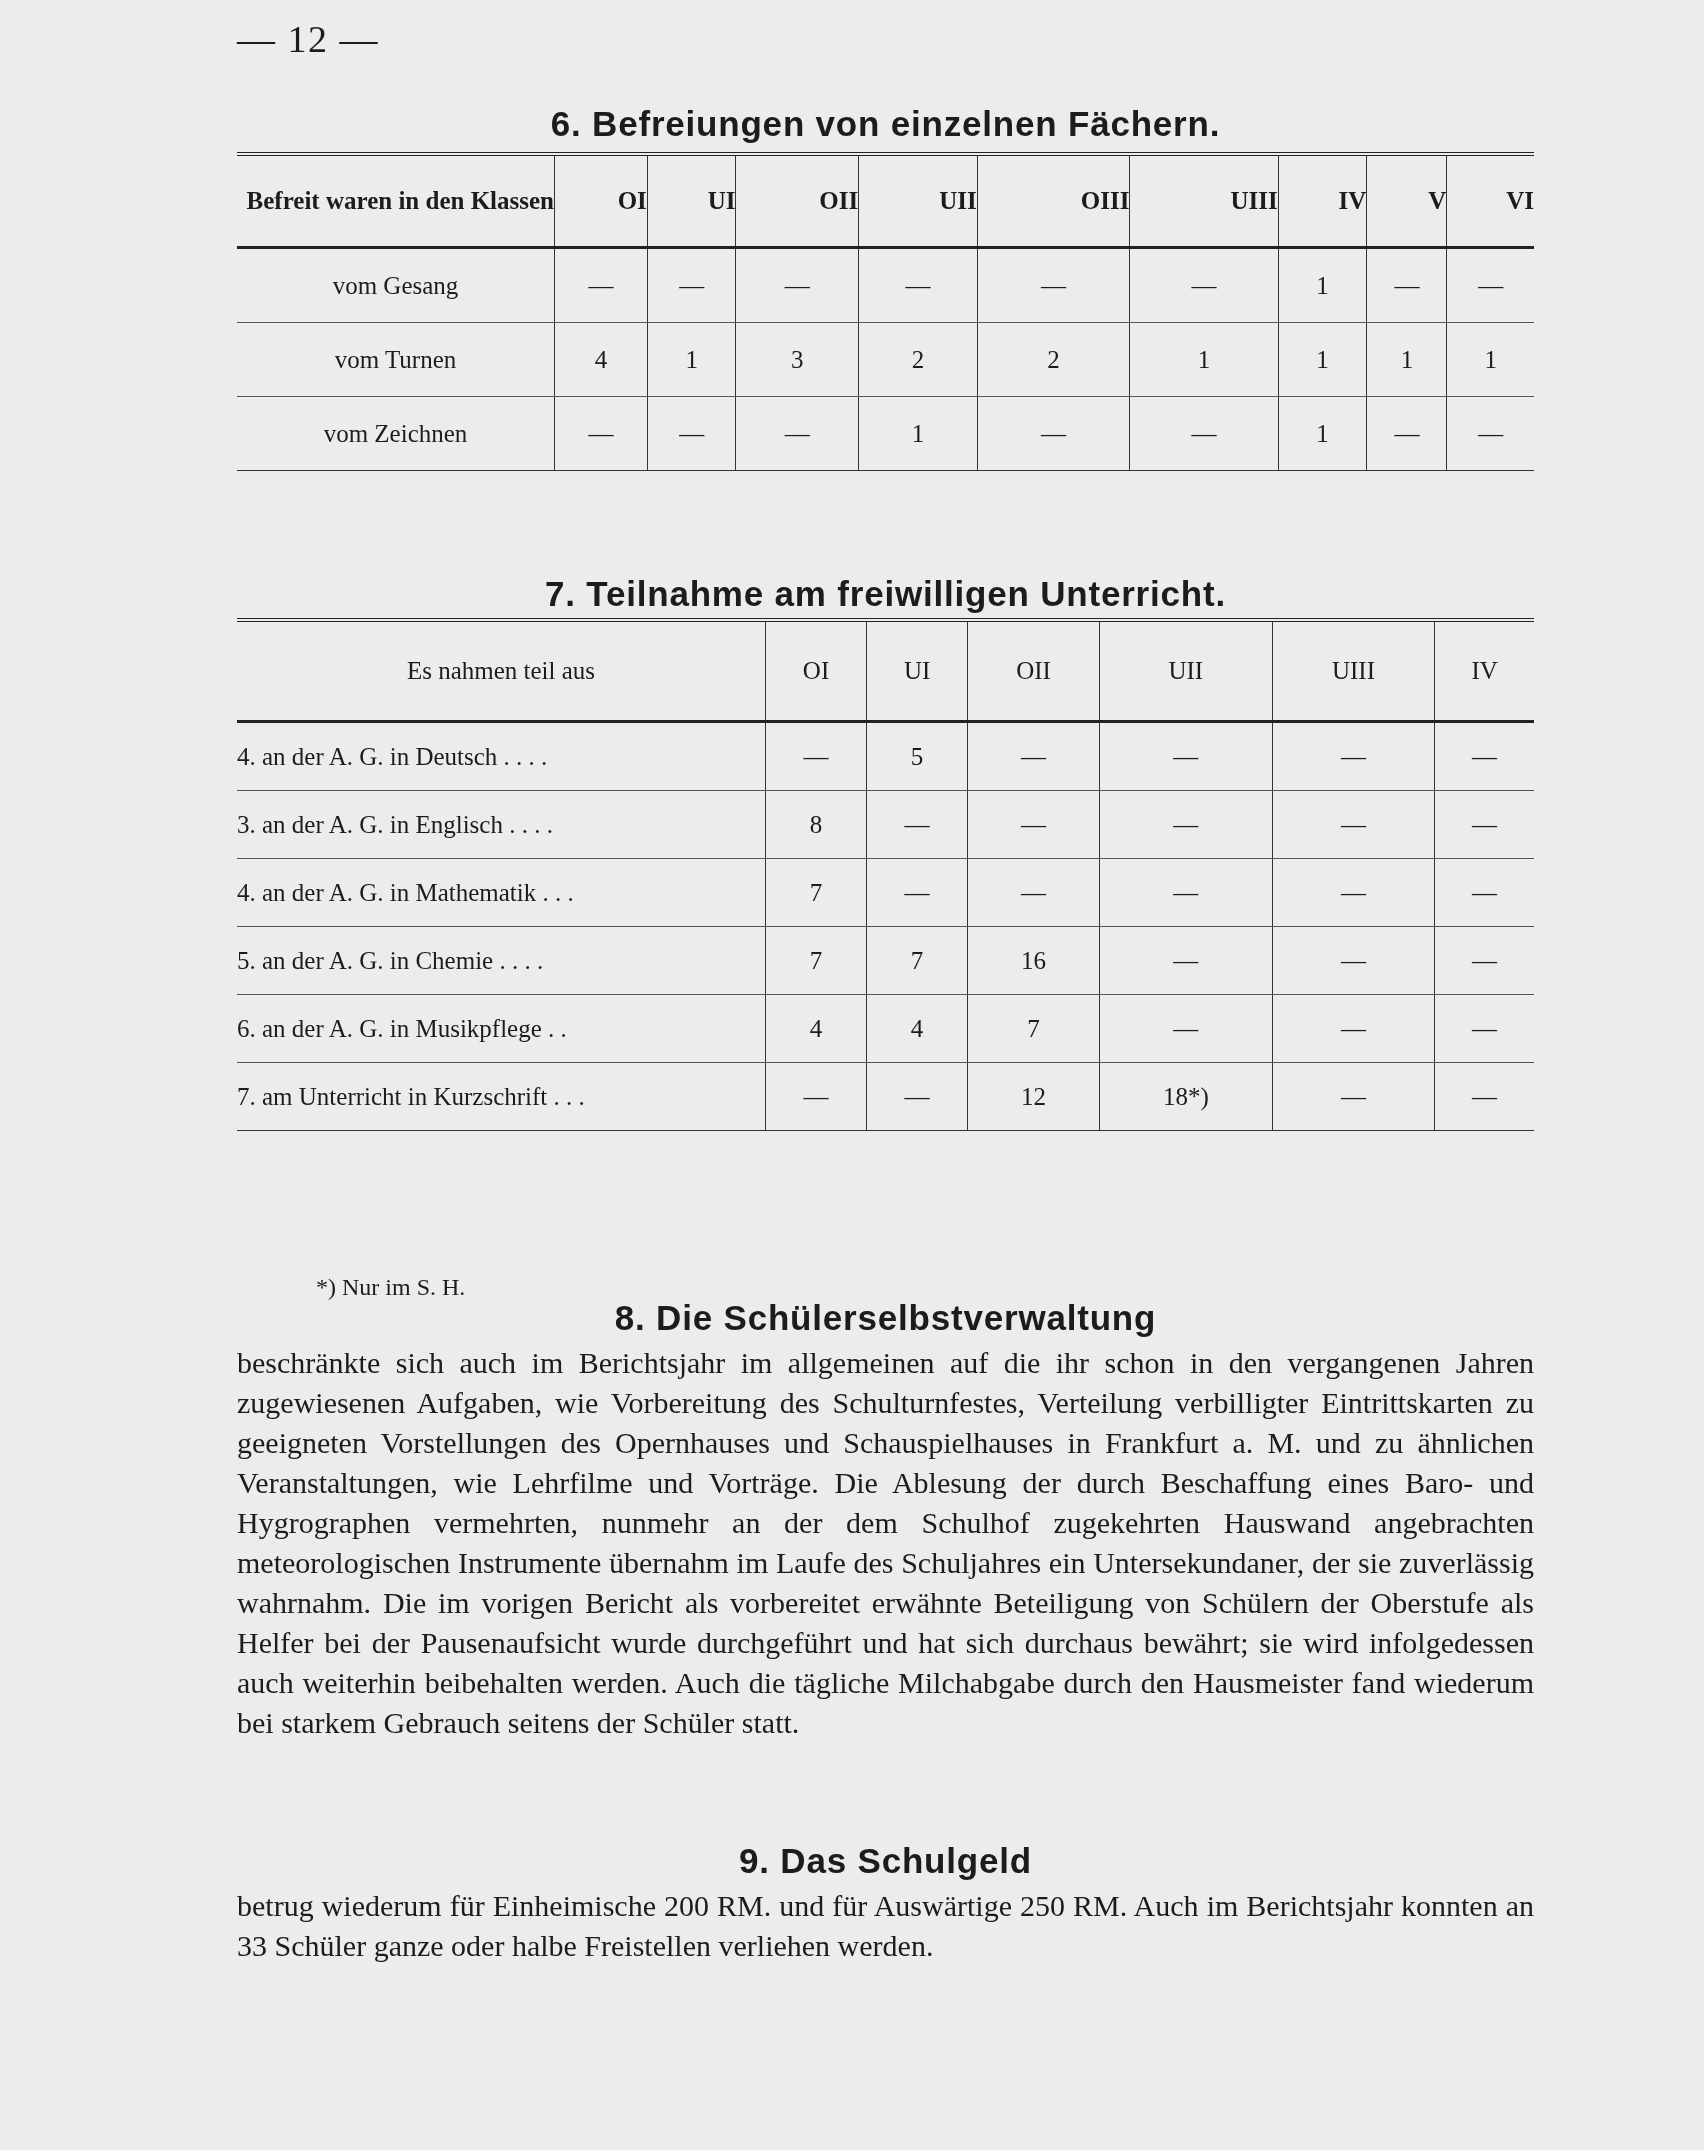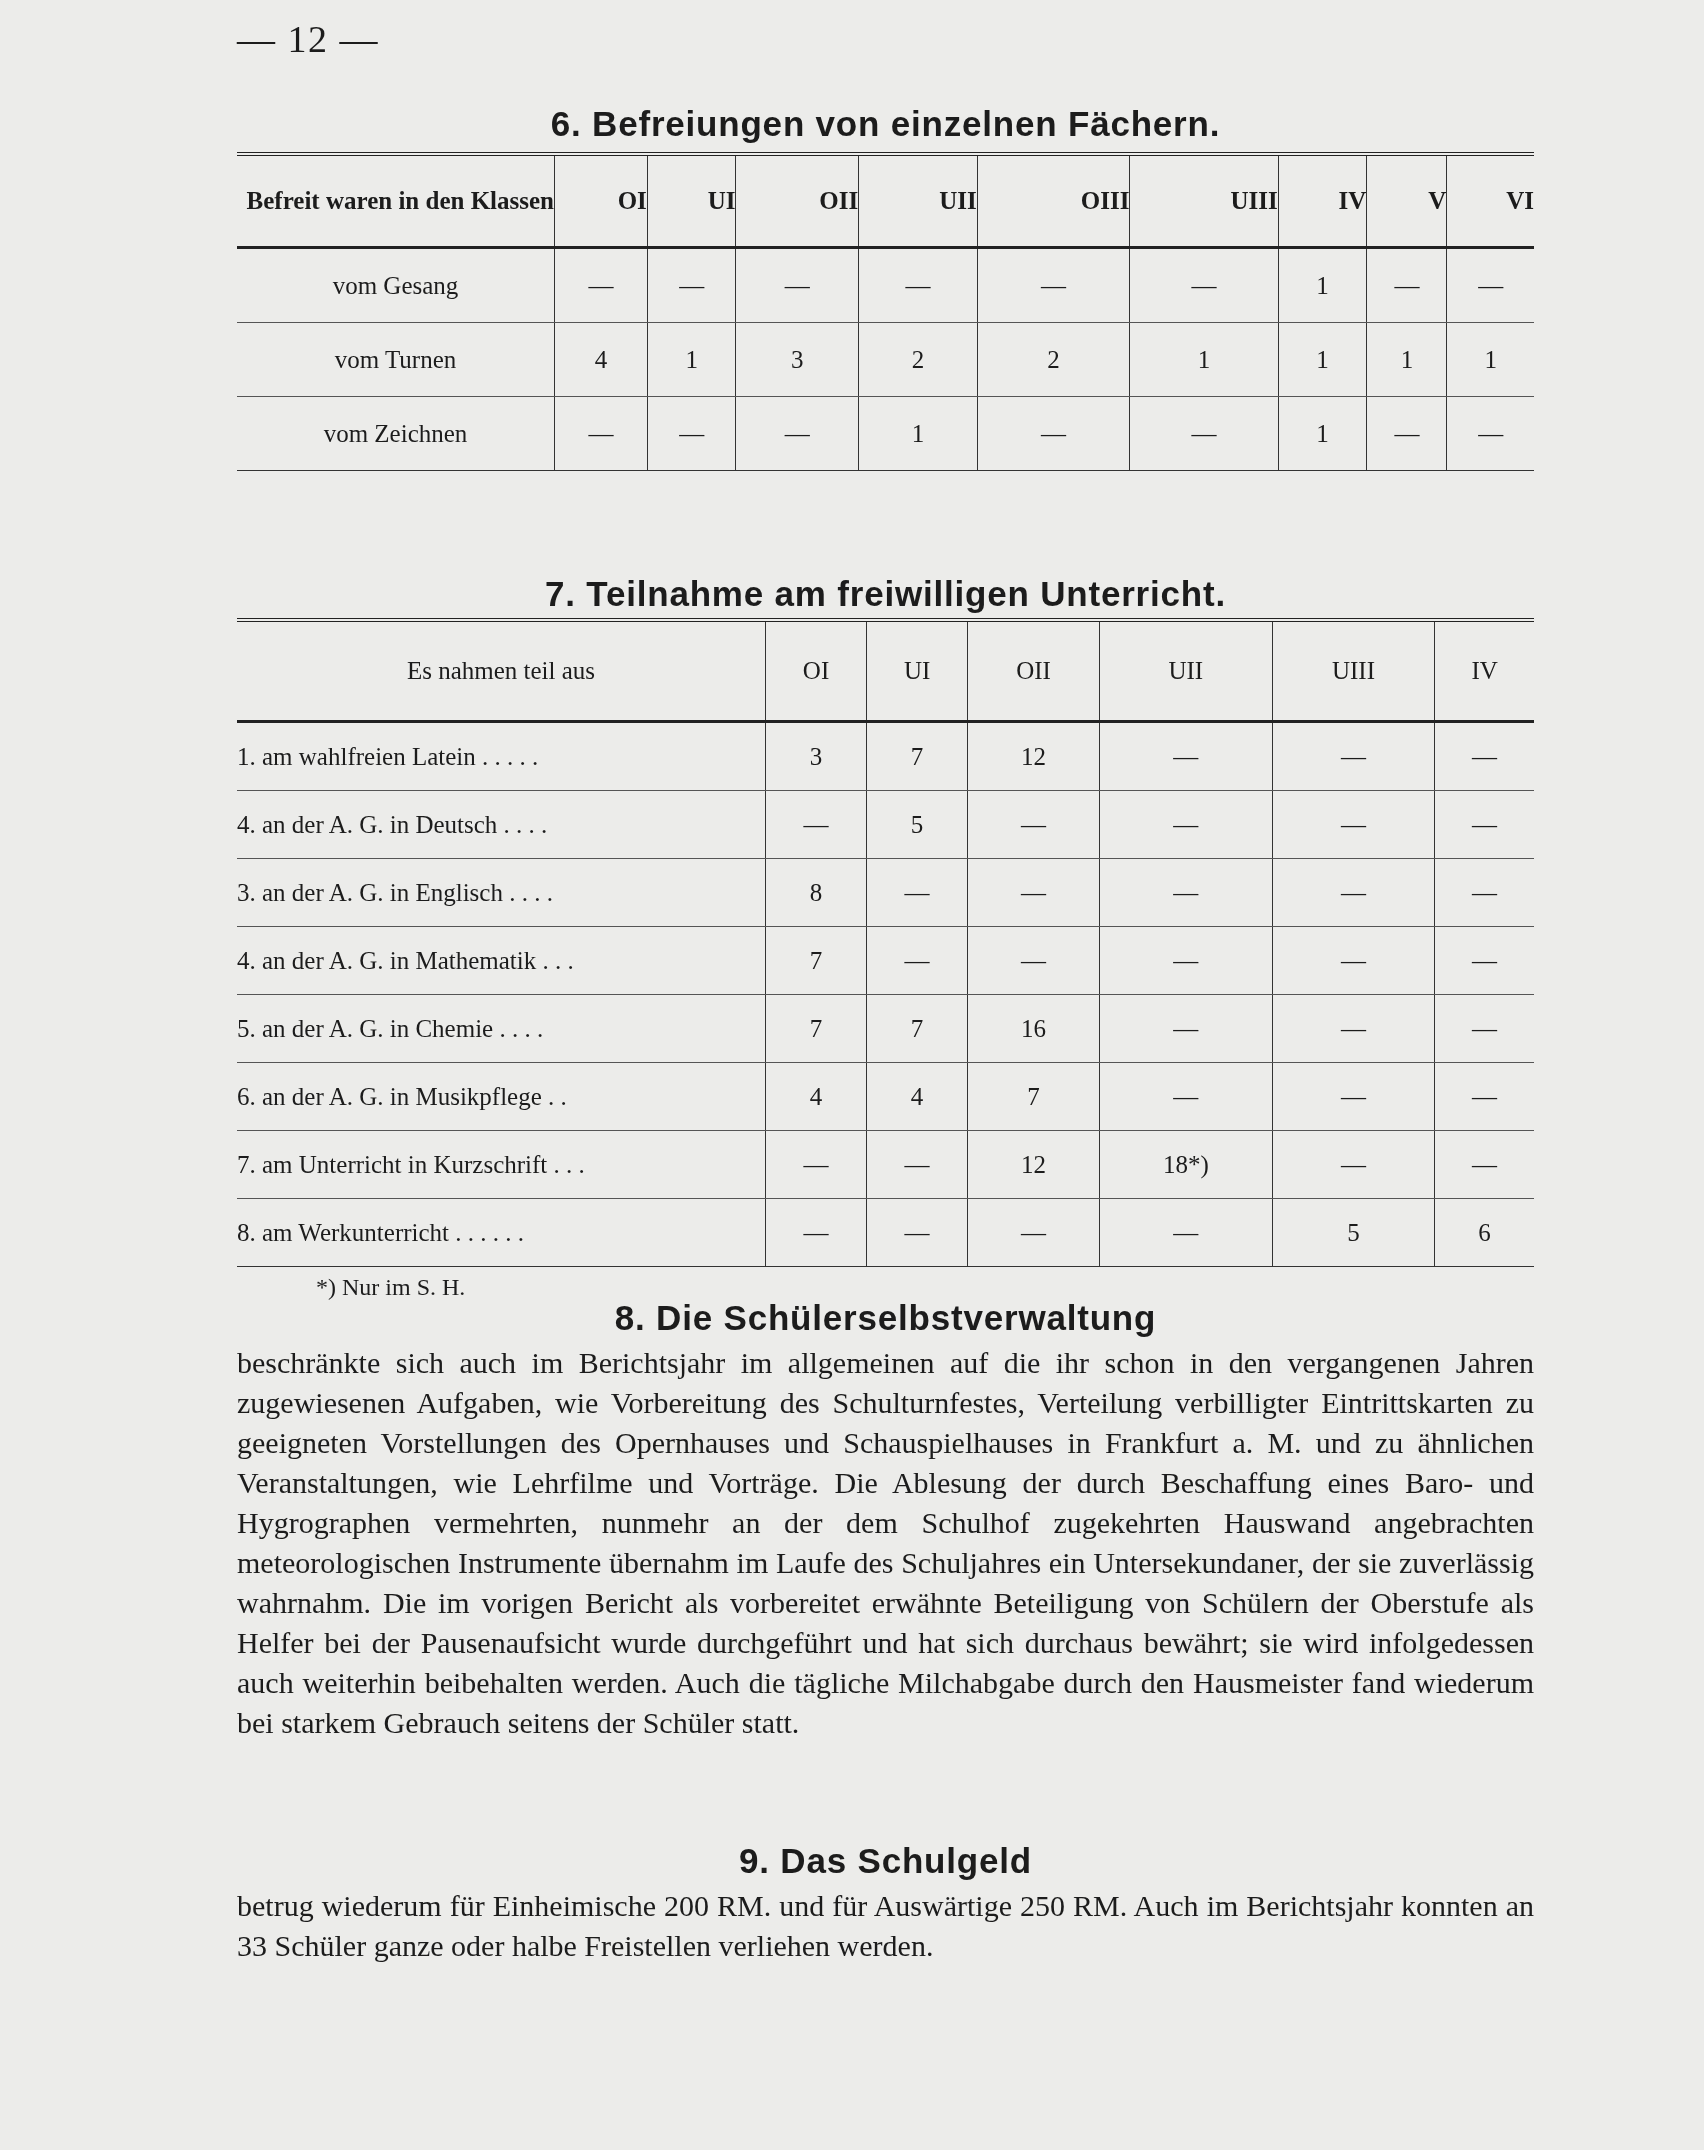--- a/index.html
+++ b/index.html
@@ -119,29 +119,20 @@
         <th>OI</th>
         <th>UI</th>
         <th>OII</th>
         <th>UII</th>
         <th>UIII</th>
         <th>IV</th>
       </tr>
     </thead>
     <tbody id="t2body">
         <tr>
-          <td class="label-col">1. am wahlfreien Latein . . . . .</td>
-          <td>3</td>
-          <td>7</td>
-          <td>12</td>
-          <td>—</td>
-          <td>—</td>
-          <td>—</td>
-        </tr>
-        <tr>
           <td class="label-col">4. an der A. G. in Deutsch . . . .</td>
           <td>—</td>
           <td>5</td>
           <td>—</td>
           <td>—</td>
           <td>—</td>
           <td>—</td>
         </tr>
         <tr>
           <td class="label-col">3. an der A. G. in Englisch . . . .</td>
@@ -181,29 +172,20 @@
         </tr>
         <tr>
           <td class="label-col">7. am Unterricht in Kurzschrift . . .</td>
           <td>—</td>
           <td>—</td>
           <td>12</td>
           <td>18*)</td>
           <td>—</td>
           <td>—</td>
         </tr>
-        <tr>
-          <td class="label-col">8. am Werkunterricht . . . . . .</td>
-          <td>—</td>
-          <td>—</td>
-          <td>—</td>
-          <td>—</td>
-          <td>5</td>
-          <td>6</td>
-        </tr>
       </tbody>
   </table>
 
   <div class="footnote">*) Nur im S. H.</div>
 
   <h2 style="top:1298px;">8. Die Schülerselbstverwaltung</h2>
   <p class="para" style="top:1343px;">beschränkte sich auch im Berichtsjahr im allgemeinen auf die ihr schon in den vergangenen Jahren zugewiesenen Aufgaben, wie Vorbereitung des Schulturnfestes, Verteilung verbilligter Eintrittskarten zu geeigneten Vorstellungen des Opernhauses und Schauspielhauses in Frankfurt a. M. und zu ähnlichen Veranstaltungen, wie Lehrfilme und Vorträge. Die Ablesung der durch Beschaffung eines Baro- und Hygrographen vermehrten, nunmehr an der dem Schulhof zugekehrten Hauswand angebrachten meteorologischen Instrumente übernahm im Laufe des Schuljahres ein Untersekundaner, der sie zuverlässig wahrnahm. Die im vorigen Bericht als vorbereitet erwähnte Beteiligung von Schülern der Oberstufe als Helfer bei der Pausenaufsicht wurde durchgeführt und hat sich durchaus bewährt; sie wird infolgedessen auch weiterhin beibehalten werden. Auch die tägliche Milchabgabe durch den Hausmeister fand wiederum bei starkem Gebrauch seitens der Schüler statt.</p>
 
   <h2 style="top:1841px;">9. Das Schulgeld</h2>
   <p class="para" style="top:1886px;">betrug wiederum für Einheimische 200 RM. und für Auswärtige 250 RM. Auch im Berichtsjahr konnten an 33 Schüler ganze oder halbe Freistellen verliehen werden.</p>

